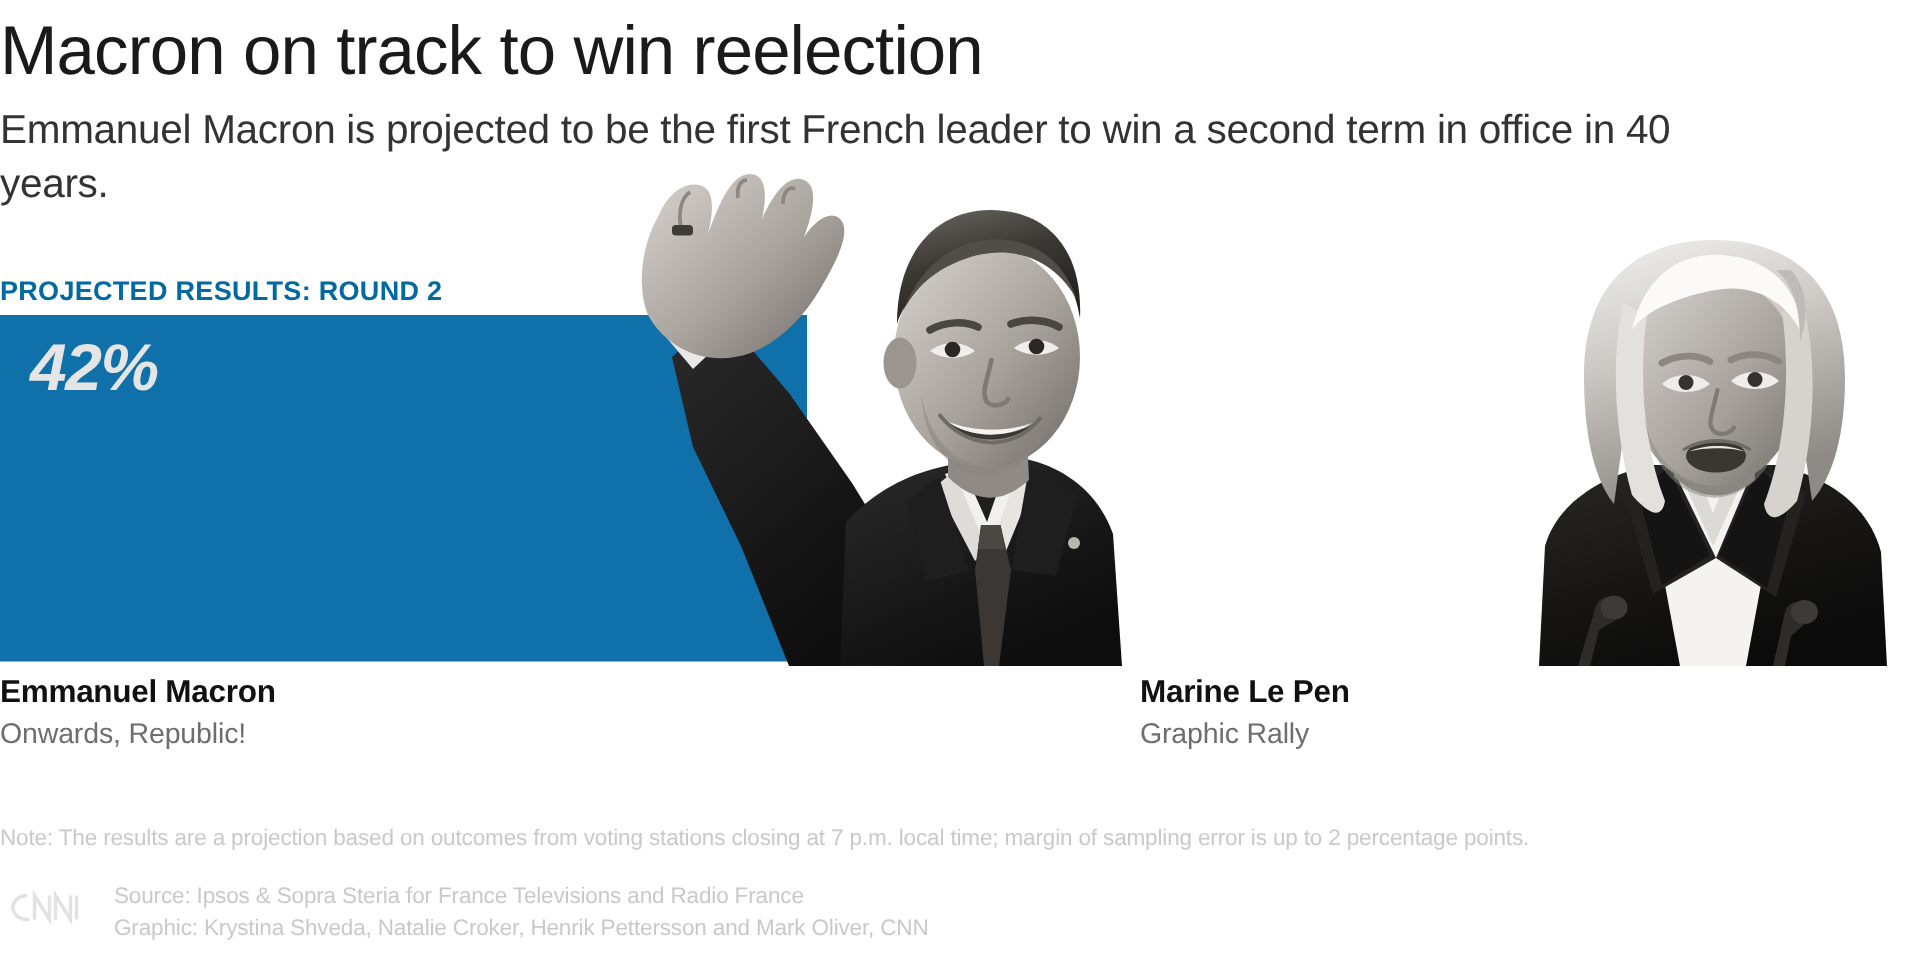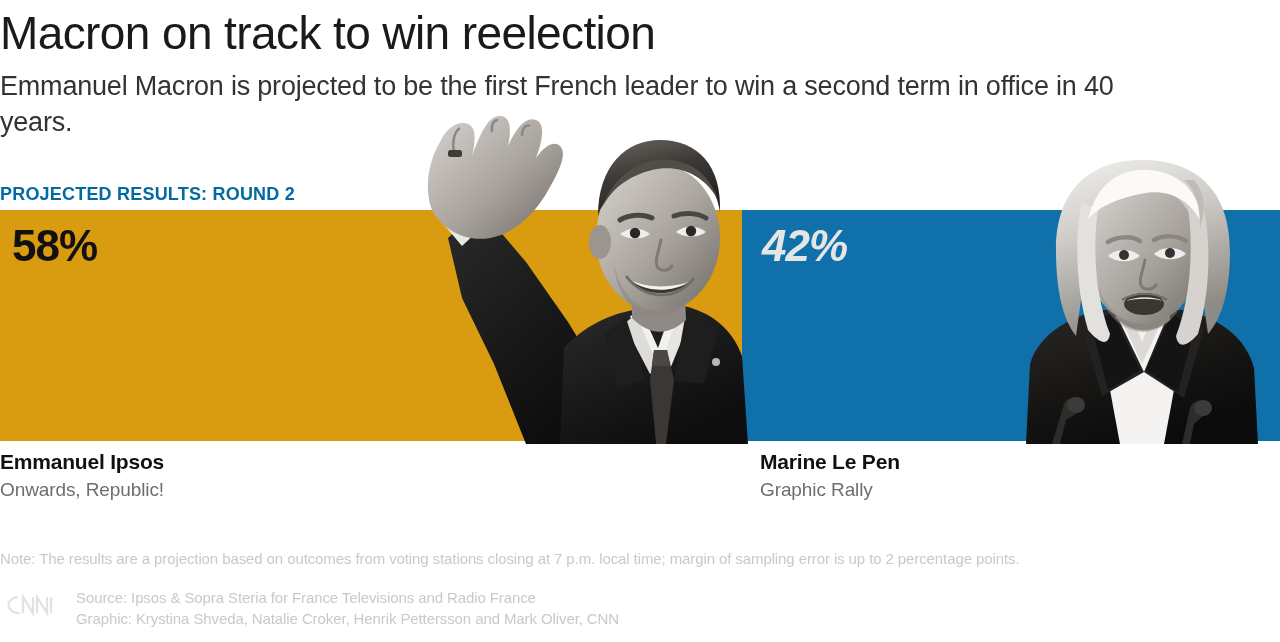--- a/index.html
+++ b/index.html
@@ -156,23 +156,20 @@
 
 <div id="infographic">
 
   <div class="headline">Macron on track to win reelection</div>
 
   <div class="subhead">Emmanuel Macron is projected to be the first French leader to win a second term in office in 40 years.</div>
 
   <div class="chart-label">PROJECTED RESULTS: ROUND 2</div>
 
   <div class="bars">
-    <div class="bar bar-macron" style="width:742px;">
-      <span class="bar-value">58%</span>
-    </div>
     <div class="bar bar-lepen" style="width:538px;">
       <span class="bar-value">42%</span>
     </div>
   </div>
 
   <svg class="photo photo-macron" viewBox="0 0 336 332">
     <defs>
       <linearGradient id="skinM" x1="0" y1="0" x2="1" y2="1">
         <stop offset="0%" stop-color="#d8d4d0"></stop>
         <stop offset="55%" stop-color="#a8a29c"></stop>
@@ -313,21 +310,21 @@
     <path d="M92 118 C96 146 114 164 139 166 C166 164 182 146 186 116
              C182 150 166 172 139 174 C112 172 96 150 92 118 Z" fill="#8a857f" opacity="0.5"></path>
 
     <path d="M48 286 L60 246 C62 240 70 238 74 243 C78 248 76 254 72 256 L62 262 L56 286 Z" fill="#2e2c2b"></path>
     <ellipse cx="72" cy="247" rx="9" ry="8" fill="#3d3b39"></ellipse>
     <path d="M178 286 L186 250 C188 243 196 241 200 246 C204 251 202 257 198 259 L190 266 L186 286 Z" fill="#2e2c2b"></path>
     <ellipse cx="199" cy="250" rx="9" ry="8" fill="#3d3b39"></ellipse>
   </svg>
 
   <div class="caption caption-macron">
-    <div class="cand-name">Emmanuel Ipsos</div>
+    <div class="cand-name">Emmanuel Macron</div>
     <div class="cand-party">Onwards, Republic!</div>
   </div>
 
   <div class="caption caption-lepen">
     <div class="cand-name">Marine Le Pen</div>
     <div class="cand-party">Graphic Rally</div>
   </div>
 
   <div class="note">Note: The results are a projection based on outcomes from voting stations closing at 7 p.m. local time; margin of sampling error is up to 2 percentage points.</div>
 

